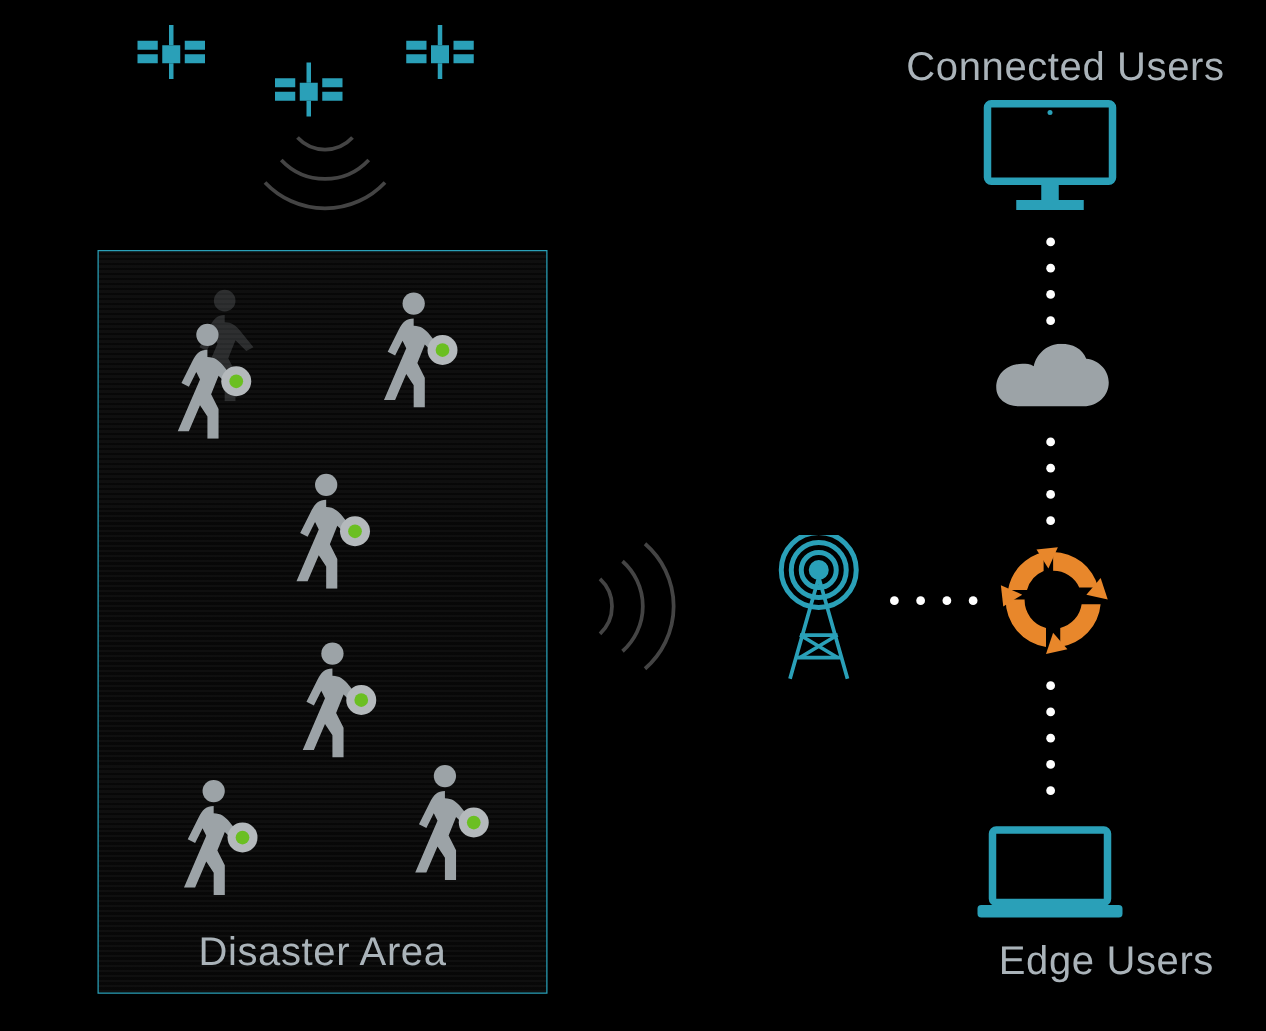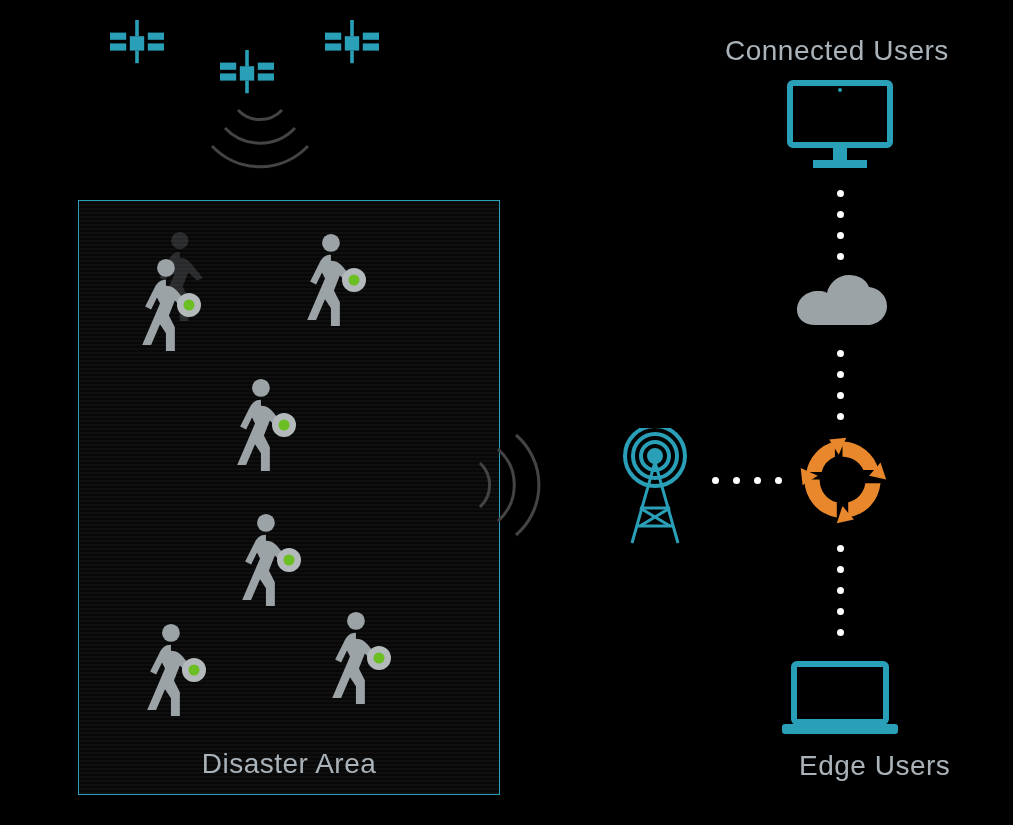--- a/index.html
+++ b/index.html
@@ -8,21 +8,21 @@
     width: 1013px;
     height: 825px;
     background: #000;
     position: relative;
     font-family: -apple-system, BlinkMacSystemFont, "Segoe UI", Arial, sans-serif;
     overflow: hidden;
   }
   .abs { position: absolute; }
   .label {
     color: #aab3b9;
-    font-size: 28px;
+    font-size: 32px;
     font-weight: 300;
     letter-spacing: 0.5px;
     white-space: nowrap;
   }
   
   .disaster-box {
     border: 1px solid #2aa0b8;
     background: repeating-linear-gradient(
       0deg,
       rgba(60,60,60,0.25) 0px,
@@ -99,21 +99,21 @@
 </div>
 
 <svg class="abs waves" style="left:200px; top:100px;" width="120" height="90">
   <g transform="translate(60,0)">
     <path d="M -22 10 A 30 30 0 0 0 22 10"></path>
     <path d="M -35 28 A 48 48 0 0 0 35 28"></path>
     <path d="M -48 46 A 66 66 0 0 0 48 46"></path>
   </g>
 </svg>
 
-<div class="abs disaster-box" style="left:78px; top:200px; width:422px; height:595px;">
+<div class="abs disaster-box" style="left:78px; top:200px; width:360px; height:595px;">
 
   <span class="abs label" style="left:50%; bottom:14px; transform:translateX(-50%);">Disaster Area</span>
 
   <div class="person" style="left:60px; top:28px; opacity:0.22;">
     <svg width="70" height="92" viewBox="0 0 24 32">
         <g fill="#9ca3a7">
       <circle cx="14" cy="4" r="3"></circle>
       <path d="M14 8c-2 0-3 1-4 3l-3 6 2 1 2-4 1 2-3 7-3 7h3l3-7 2 3v6h3v-8l-2-4 2-5 3 3 2-1-4-5c-1-1-2-2-4-2z"></path>
     </g>
       </svg>

